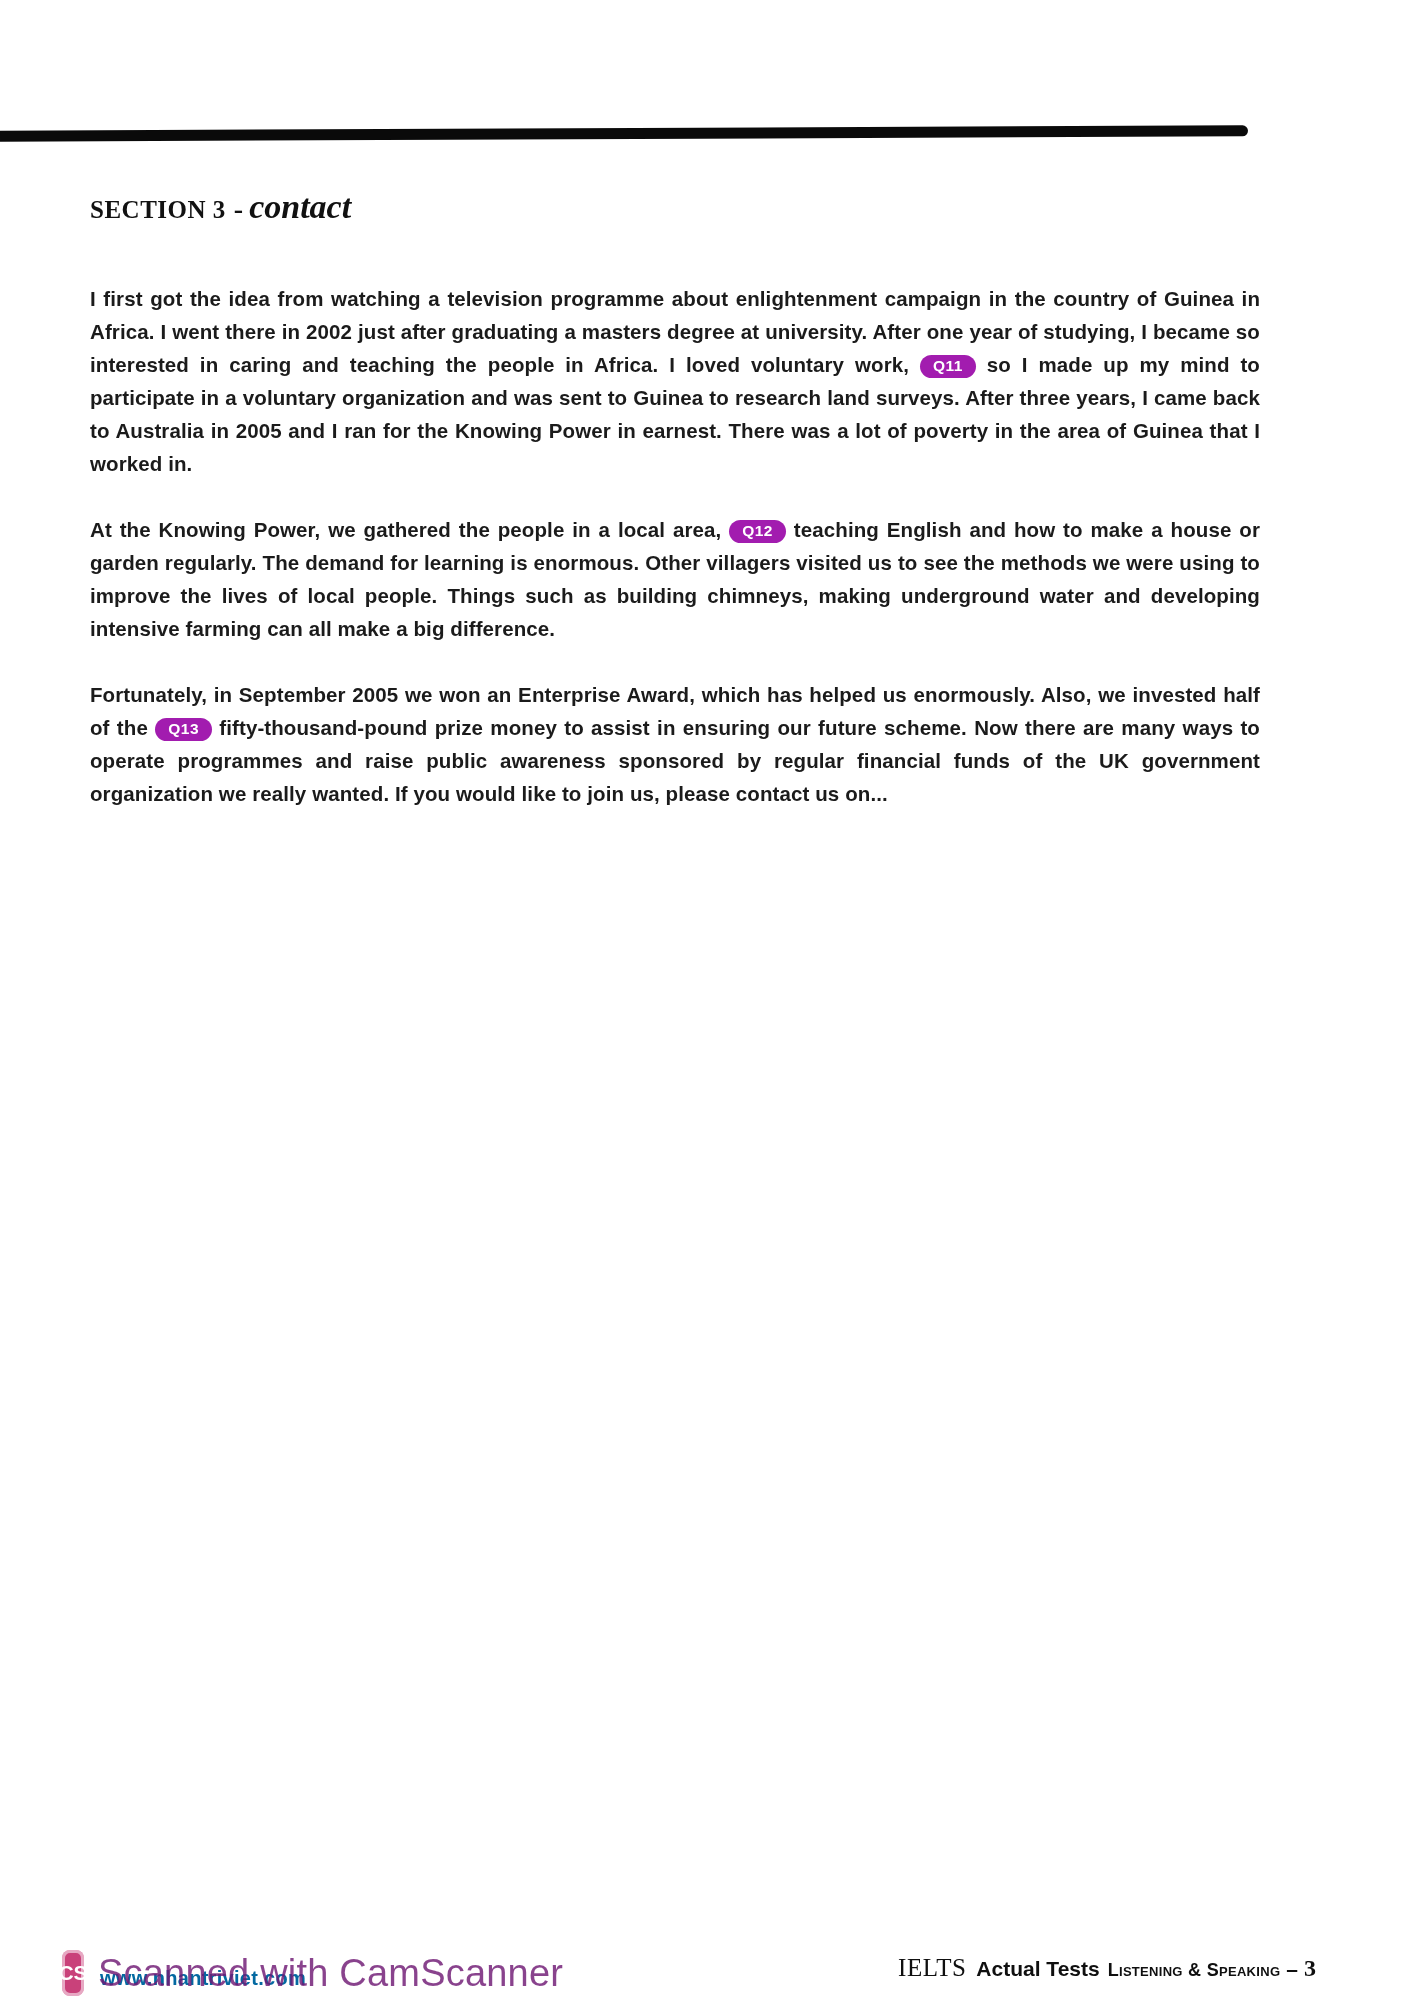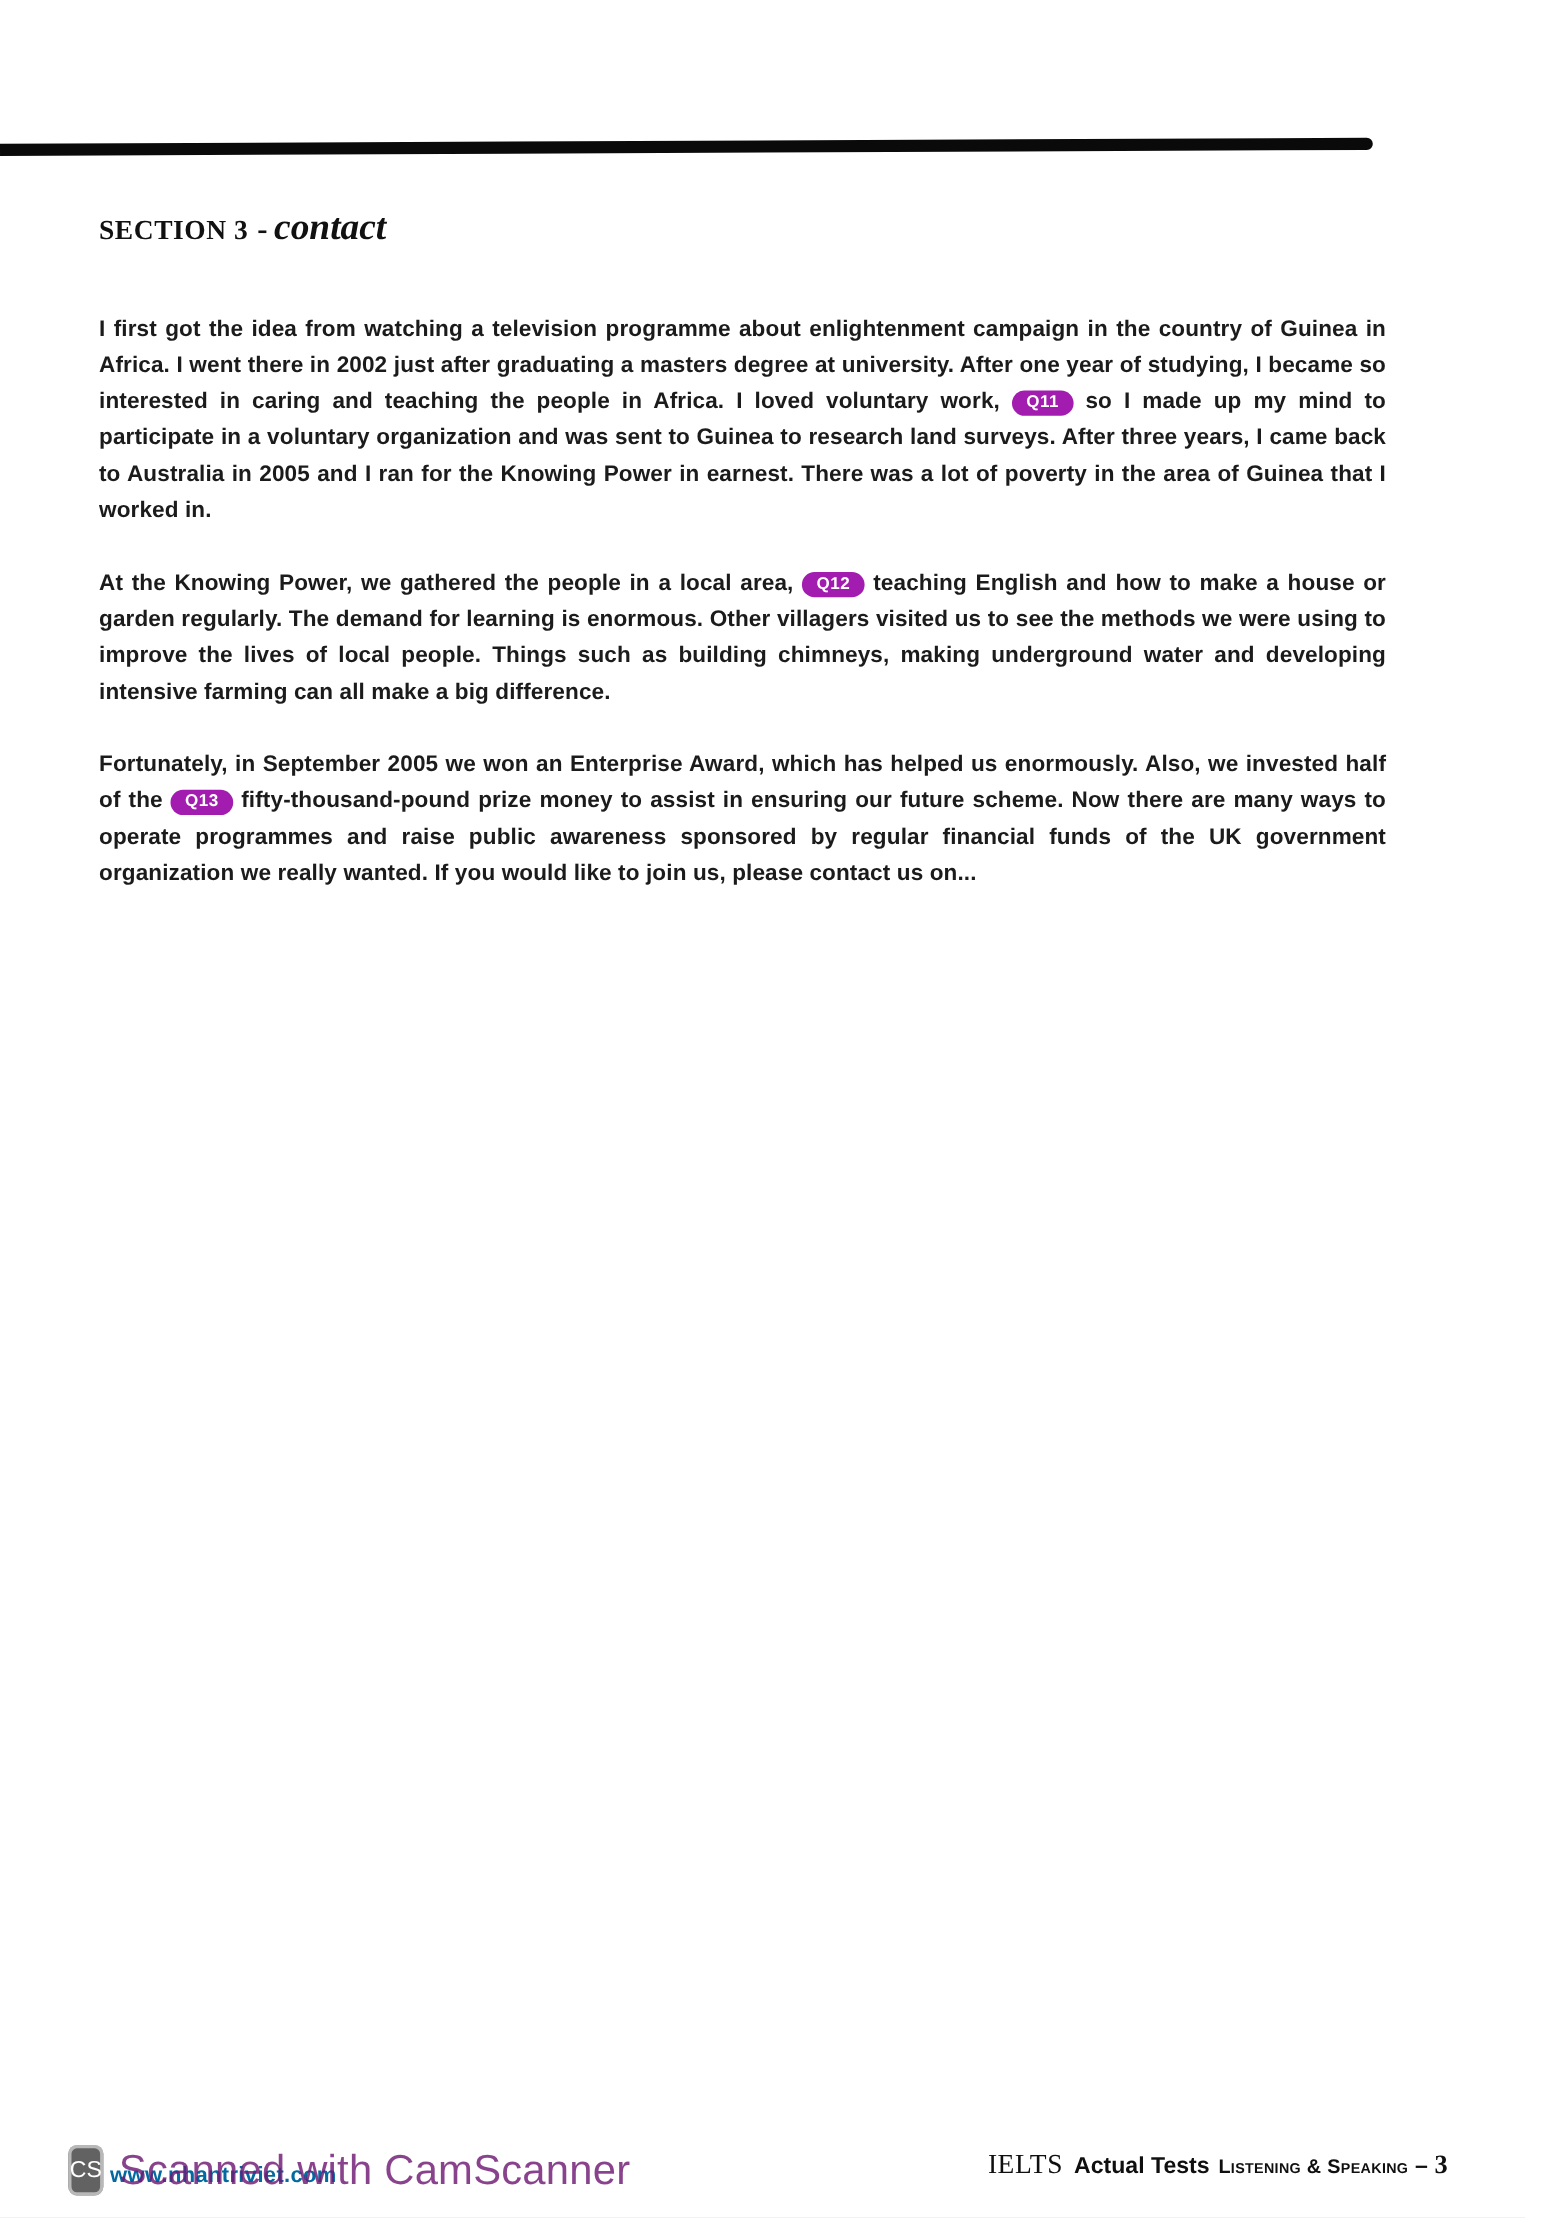--- a/index.html
+++ b/index.html
@@ -92,30 +92,30 @@
   .watermark {
     position: absolute;
     left: 62px;
     bottom: 20px;
     display: flex;
     align-items: center;
     gap: 14px;
     opacity: 0.82;
   }
   .cs-logo {
-    width: 32px;
+    width: 22px;
     height: 46px;
-    background: #404040;
+    background: #be185d;
     border-radius: 8px;
     display: flex;
     align-items: center;
     justify-content: center;
     color: #ffffff;
     font-size: 21px;
-    font-weight: 400;
+    font-weight: 700;
     box-shadow: inset 0 0 0 3px rgba(255,255,255,0.55);
   }
   .watermark-text {
     font-size: 38px;
     color: #701a75;
     font-weight: 400;
     letter-spacing: 0.2px;
   }
   .book-ref {
     position: absolute;

